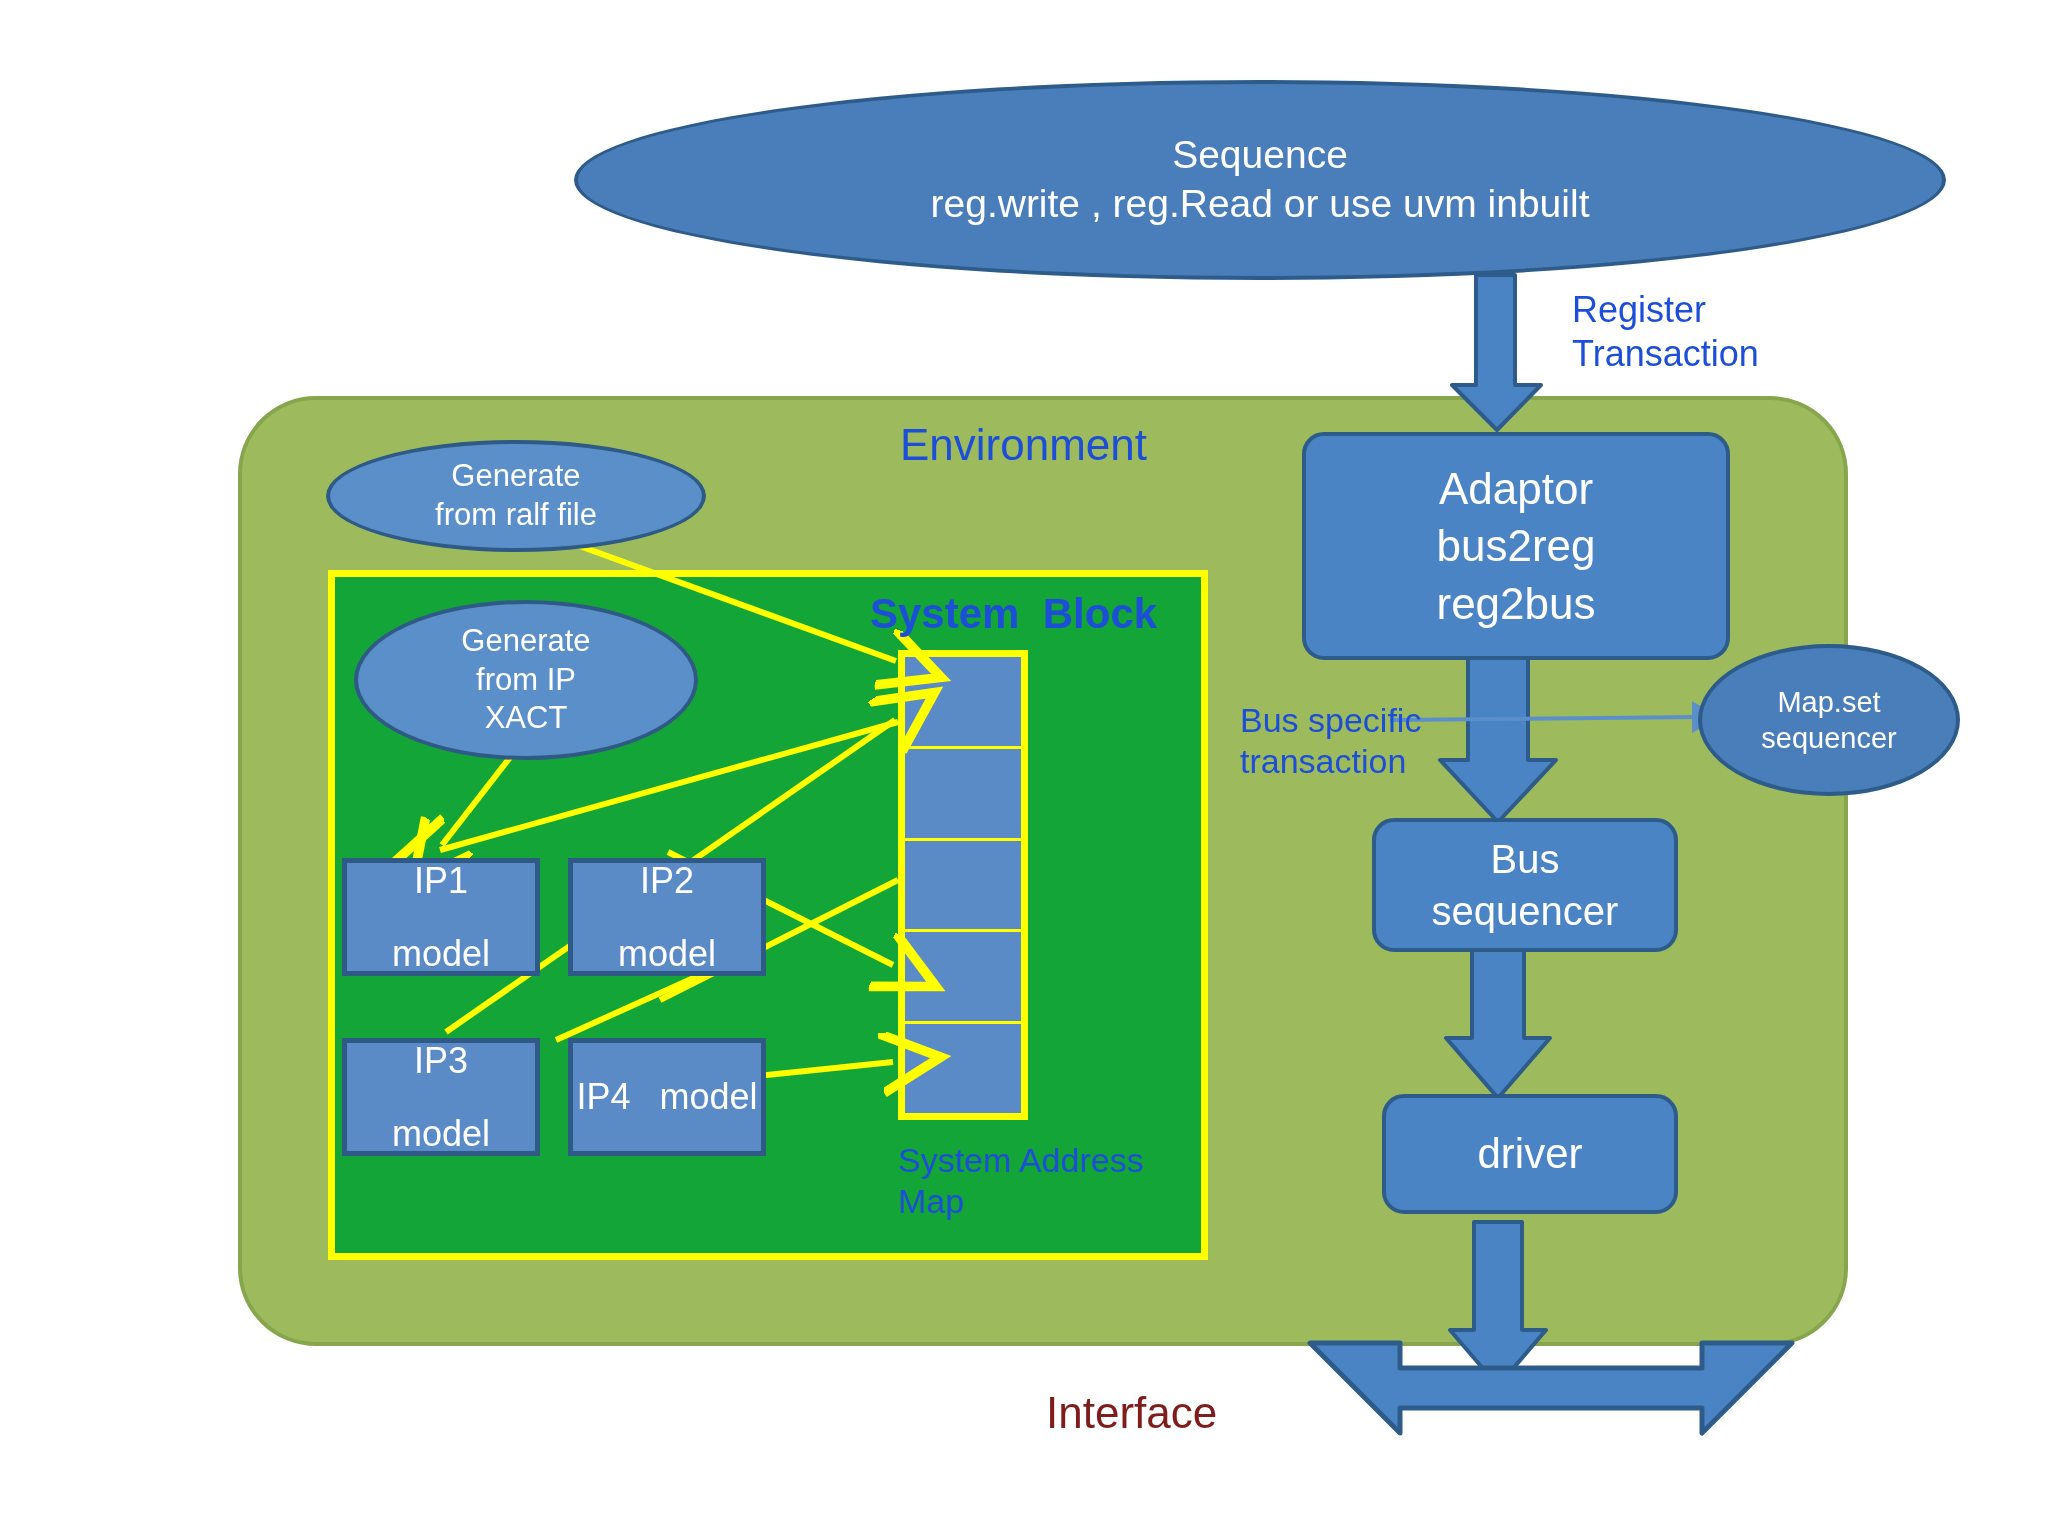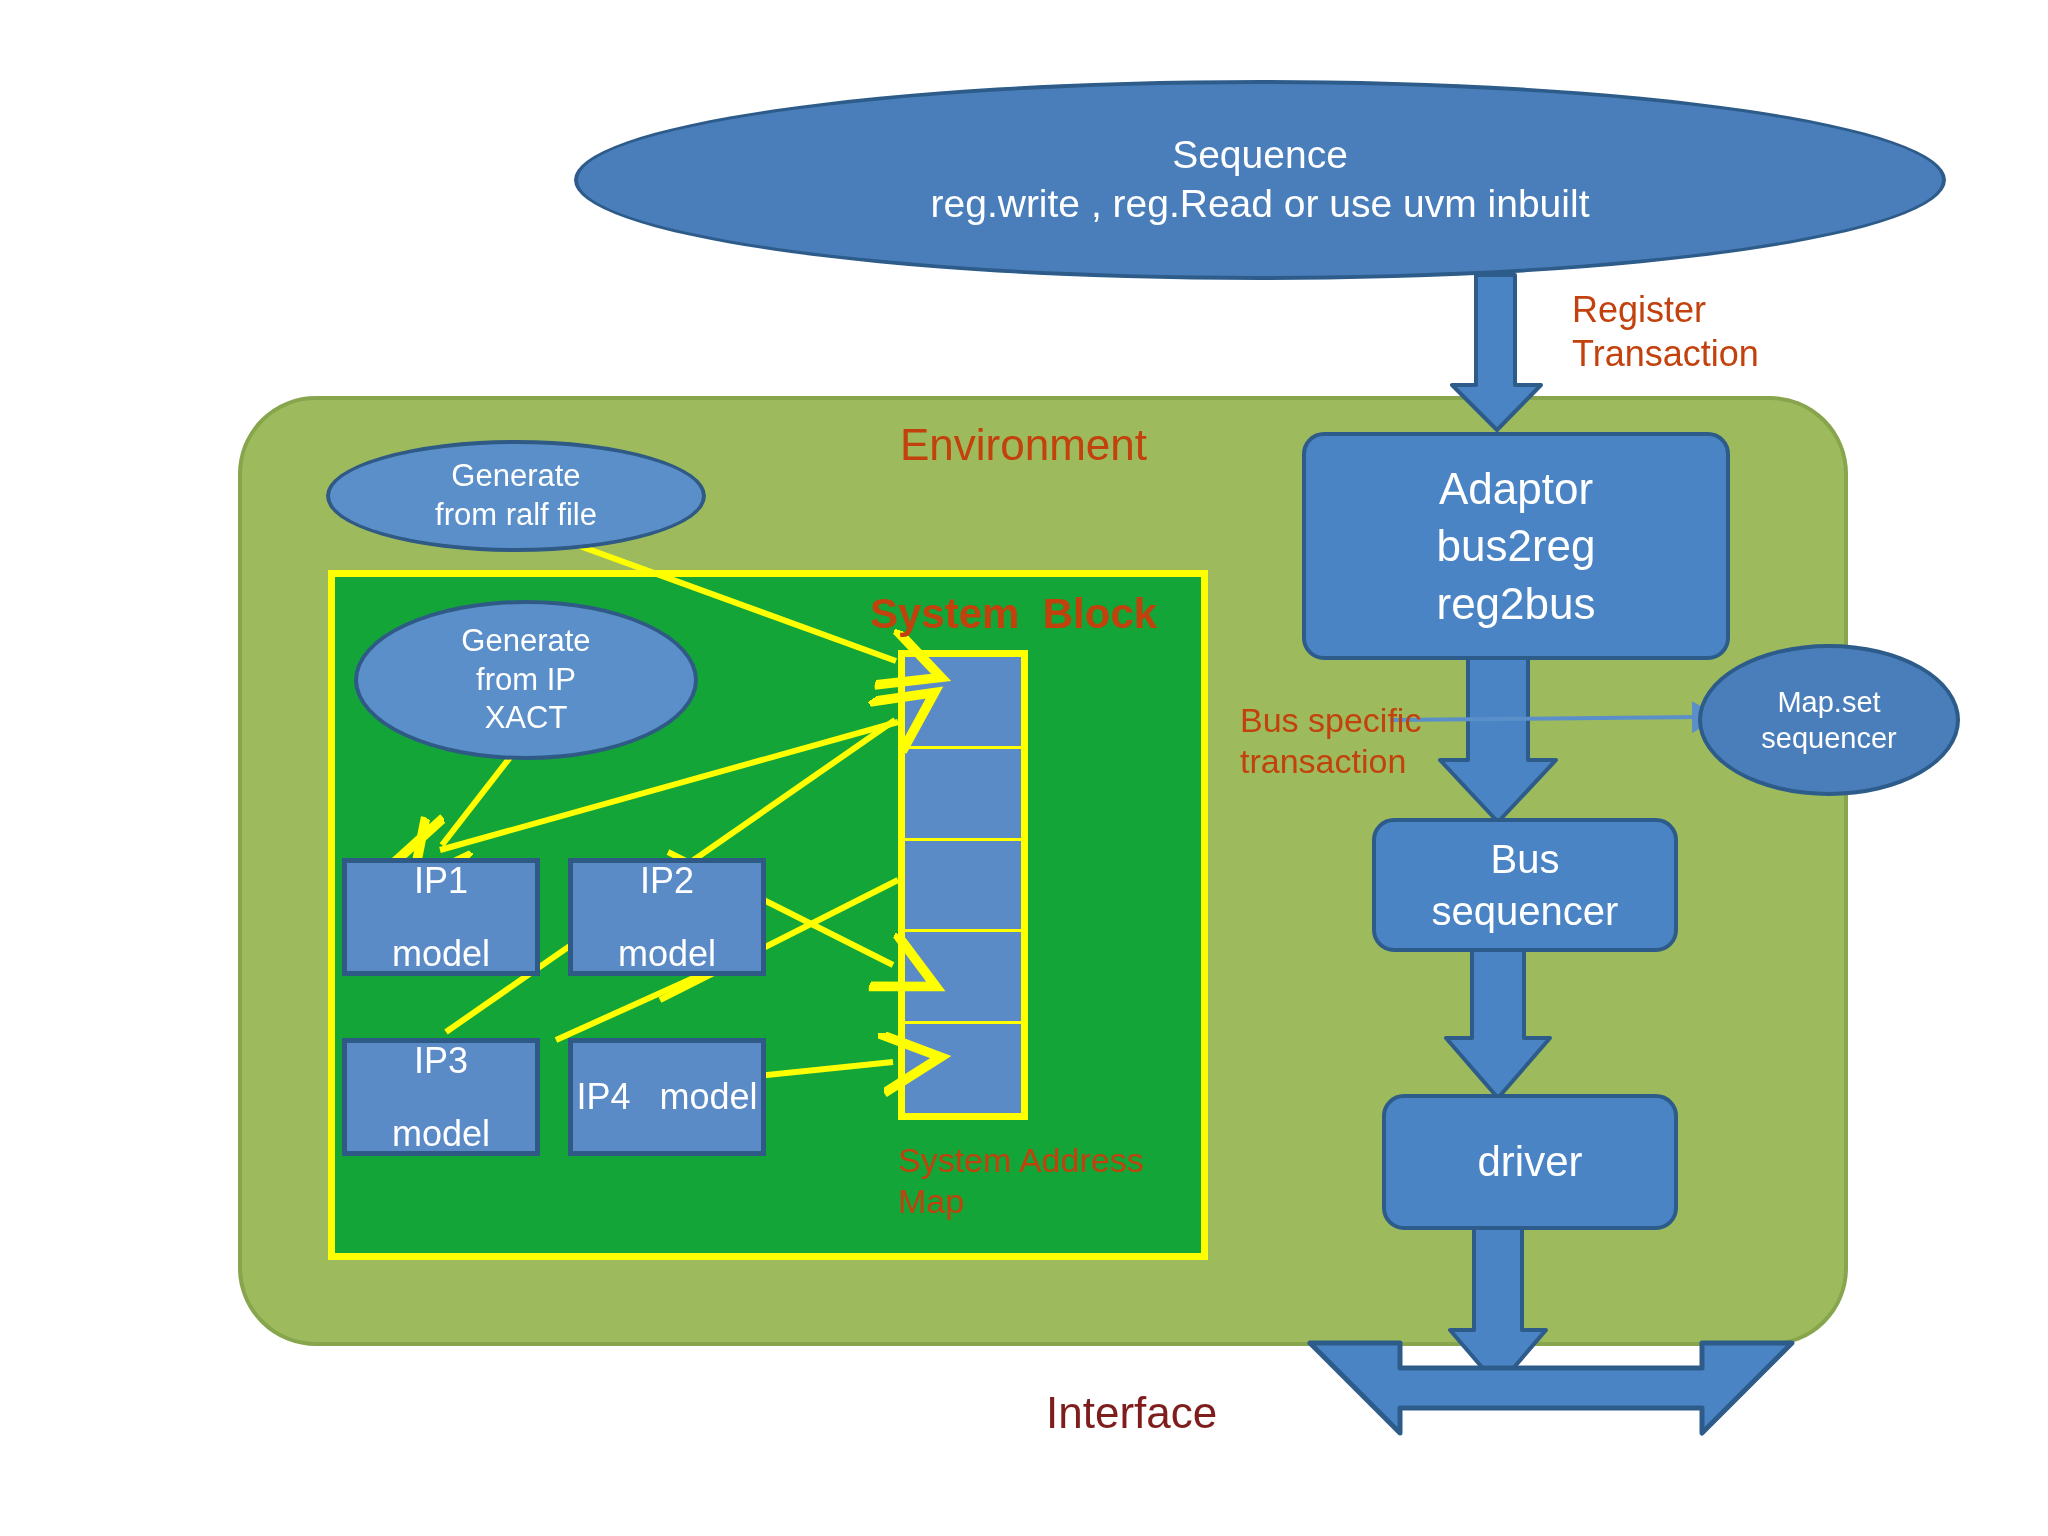--- a/index.html
+++ b/index.html
@@ -23,21 +23,21 @@
     color:#ffffff;display:flex;align-items:center;justify-content:center;
     text-align:center;line-height:1.3;box-sizing:border-box;
   }
   .srect{
     position:absolute;
     background:#5b8bc6;border:5px solid #2f5a86;
     color:#ffffff;display:flex;align-items:center;justify-content:center;
     text-align:center;line-height:1.22;box-sizing:border-box;gap:29px;
   }
 
-  .label{position:absolute;color:#c2410c;line-height:1.22;white-space:pre-wrap;}
+  .label{position:absolute;color:#1d4ed8;line-height:1.22;white-space:pre-wrap;}
 
   
   #env{
     position:absolute;left:238px;top:396px;width:1610px;height:950px;
     background:#9dbb5d;border:4px solid #87a54c;border-radius:78px;
     box-sizing:border-box;
   }
   #sysblock{
     position:absolute;left:328px;top:570px;width:880px;height:690px;
     background:#13a538;border:7px solid #ffff00;box-sizing:border-box;
@@ -201,17 +201,17 @@
   <div class="ellipse" id="mapset" style="left:1698px;top:644px;width:262px;height:152px;font-size:29px;flex-direction:column;">
     <span>Map.set</span>
     <span>sequencer</span>
   </div>
 
   <div class="rrect" id="bussq" style="left:1372px;top:818px;width:306px;height:134px;font-size:40px;flex-direction:column;">
     <span>Bus</span>
     <span>sequencer</span>
   </div>
 
-  <div class="rrect" id="driver" style="left:1382px;top:1094px;width:296px;height:136px;font-size:42px;text-align:center;">
+  <div class="rrect" id="driver" style="left:1382px;top:1094px;width:296px;height:120px;font-size:42px;text-align:center;">
     <span>driver</span>
   </div>
 
 </div>
 
 </body></html>

